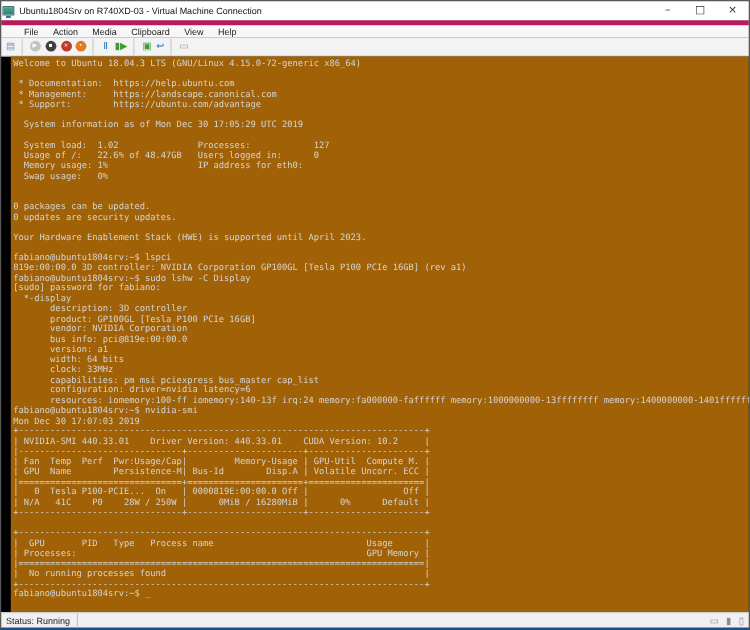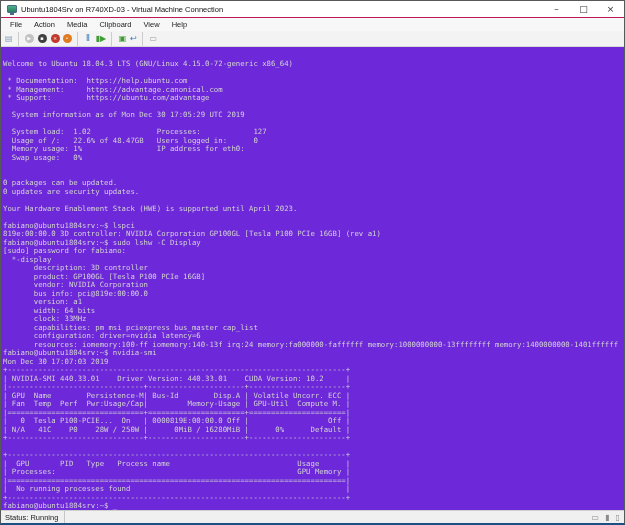--- a/index.html
+++ b/index.html
@@ -5,39 +5,39 @@
   * { box-sizing: border-box; margin: 0; padding: 0; }
   html,body { width: 625px; height: 525px; background: #2a2a2a; }
   .window {
     width: 625px; height: 525px;
     border: 1px solid #585858;
     border-bottom: 2px solid #1c4f82;
     display: flex; flex-direction: column;
     background: #000;
   }
   
-  .titlebar { height: 16px; background: #ffffff; display: flex; align-items: center; padding-left: 6px; gap: 4px; flex: none; }
+  .titlebar { height: 16px; background: #ffffff; display: flex; align-items: center; padding-left: 1px; gap: 4px; flex: none; }
   .vm-icon { width: 10px; height: 8px; border: 1px solid #4a6a8a; background: linear-gradient(#49b08a,#2e7f63); border-radius: 1px; position: relative; flex: none; }
   .vm-icon::after { content:""; position:absolute; bottom:-3px; left:2px; right:2px; height:2px; background:#4a6a8a; }
   .title { font: 7.5px "Liberation Sans", sans-serif; color: #111; flex: 1; white-space: nowrap; overflow: hidden; }
   .win-controls { display: flex; height: 100%; flex: none; }
   .win-btn { width: 27px; height: 100%; border: 0; background: transparent; font: 9px "DejaVu Sans", sans-serif; color: #333; display: flex; align-items: center; justify-content: center; cursor: default; }
   
-  .menubar { height: 14px; background: #f7f7f7; display: flex; align-items: center; padding-left: 3px; border-top: 1px solid #be185d; flex: none; }
+  .menubar { height: 14px; background: #f7f7f7; display: flex; align-items: center; padding-left: 13px; border-top: 4px solid #be185d; flex: none; }
   .menu-item { font: 7.5px "Liberation Sans", sans-serif; color: #222; padding: 0 6px; }
   
   .toolbar { height: 16px; background: #f3f3f3; display: flex; align-items: center; padding-left: 3px; border-bottom: 1px solid #d8d8d8; flex: none; }
   .tb-btn { height: 14px; min-width: 13px; display: flex; align-items: center; justify-content: center; background: transparent; border: 0; padding: 0 1px; }
   .tb-btn.sep-after { border-right: 1px solid #cccccc; margin-right: 4px; padding-right: 5px; }
   .tb-glyph { font: 8px/1 "DejaVu Sans", sans-serif; }
   .tb-glyph.circle { width: 9px; height: 9px; border-radius: 50%; font-size: 5px; line-height: 9px; text-align: center; color: #fff; background: var(--c); }
   .tb-glyph.plain { color: var(--c); }
   .tb-glyph.disabled { opacity: .75; }
   
-  .terminal { flex: 1 1 auto; background: #6d28d9; overflow: hidden; padding: 13px 0 0 2px; }
+  .terminal { flex: 1 1 auto; background: #a16207; overflow: hidden; padding: 2px 0 0 2px; margin-left: 8px; }
   .tline { height: 8.5px; font: 7.3px/8.5px "DejaVu Sans Mono", monospace; color: #d4d4d4; white-space: pre; }
   
   .statusbar { height: 13px; background: #f0f0f0; border-top: 1px solid #cfcfcf; display: flex; align-items: center; font: 7.5px "Liberation Sans", sans-serif; color: #222; padding: 0 4px; flex: none; text-align: right; }
   .sb-label { padding-right: 6px; border-right: 1px solid #c6c6c6; height: 100%; display: flex; align-items: center; }
   .sb-spacer { flex: 1; }
   .sb-icon { color: #8b8b8b; font: 8px/1 "DejaVu Sans", sans-serif; margin-left: 4px; }
 </style>
 </head>
 <body>
 
@@ -121,21 +121,21 @@
     </div>
 
   <div class="terminal">
 
       <div class="tline">Welcome to Ubuntu 18.04.3 LTS (GNU/Linux 4.15.0-72-generic x86_64)</div>
 
       <div class="tline"></div>
 
       <div class="tline"> * Documentation:  https://help.ubuntu.com</div>
 
-      <div class="tline"> * Management:     https://advantage.canonical.com</div>
+      <div class="tline"> * Management:     https://landscape.canonical.com</div>
 
       <div class="tline"> * Support:        https://ubuntu.com/advantage</div>
 
       <div class="tline"></div>
 
       <div class="tline">  System information as of Mon Dec 30 17:05:29 UTC 2019</div>
 
       <div class="tline"></div>
 
       <div class="tline">  System load:  1.02               Processes:            127</div>
@@ -194,23 +194,23 @@
       <div class="tline">fabiano@ubuntu1804srv:~$ nvidia-smi</div>
 
       <div class="tline">Mon Dec 30 17:07:03 2019</div>
 
       <div class="tline">+-----------------------------------------------------------------------------+</div>
 
       <div class="tline">| NVIDIA-SMI 440.33.01    Driver Version: 440.33.01    CUDA Version: 10.2     |</div>
 
       <div class="tline">|-------------------------------+----------------------+----------------------+</div>
 
+      <div class="tline">| Fan  Temp  Perf  Pwr:Usage/Cap|         Memory-Usage | GPU-Util  Compute M. |</div>
+
       <div class="tline">| GPU  Name        Persistence-M| Bus-Id        Disp.A | Volatile Uncorr. ECC |</div>
-
-      <div class="tline">| Fan  Temp  Perf  Pwr:Usage/Cap|         Memory-Usage | GPU-Util  Compute M. |</div>
 
       <div class="tline">|===============================+======================+======================|</div>
 
       <div class="tline">|   0  Tesla P100-PCIE...  On   | 0000819E:00:00.0 Off |                  Off |</div>
 
       <div class="tline">| N/A   41C    P0    28W / 250W |      0MiB / 16280MiB |      0%      Default |</div>
 
       <div class="tline">+-------------------------------+----------------------+----------------------+</div>
 
       <div class="tline"></div>

